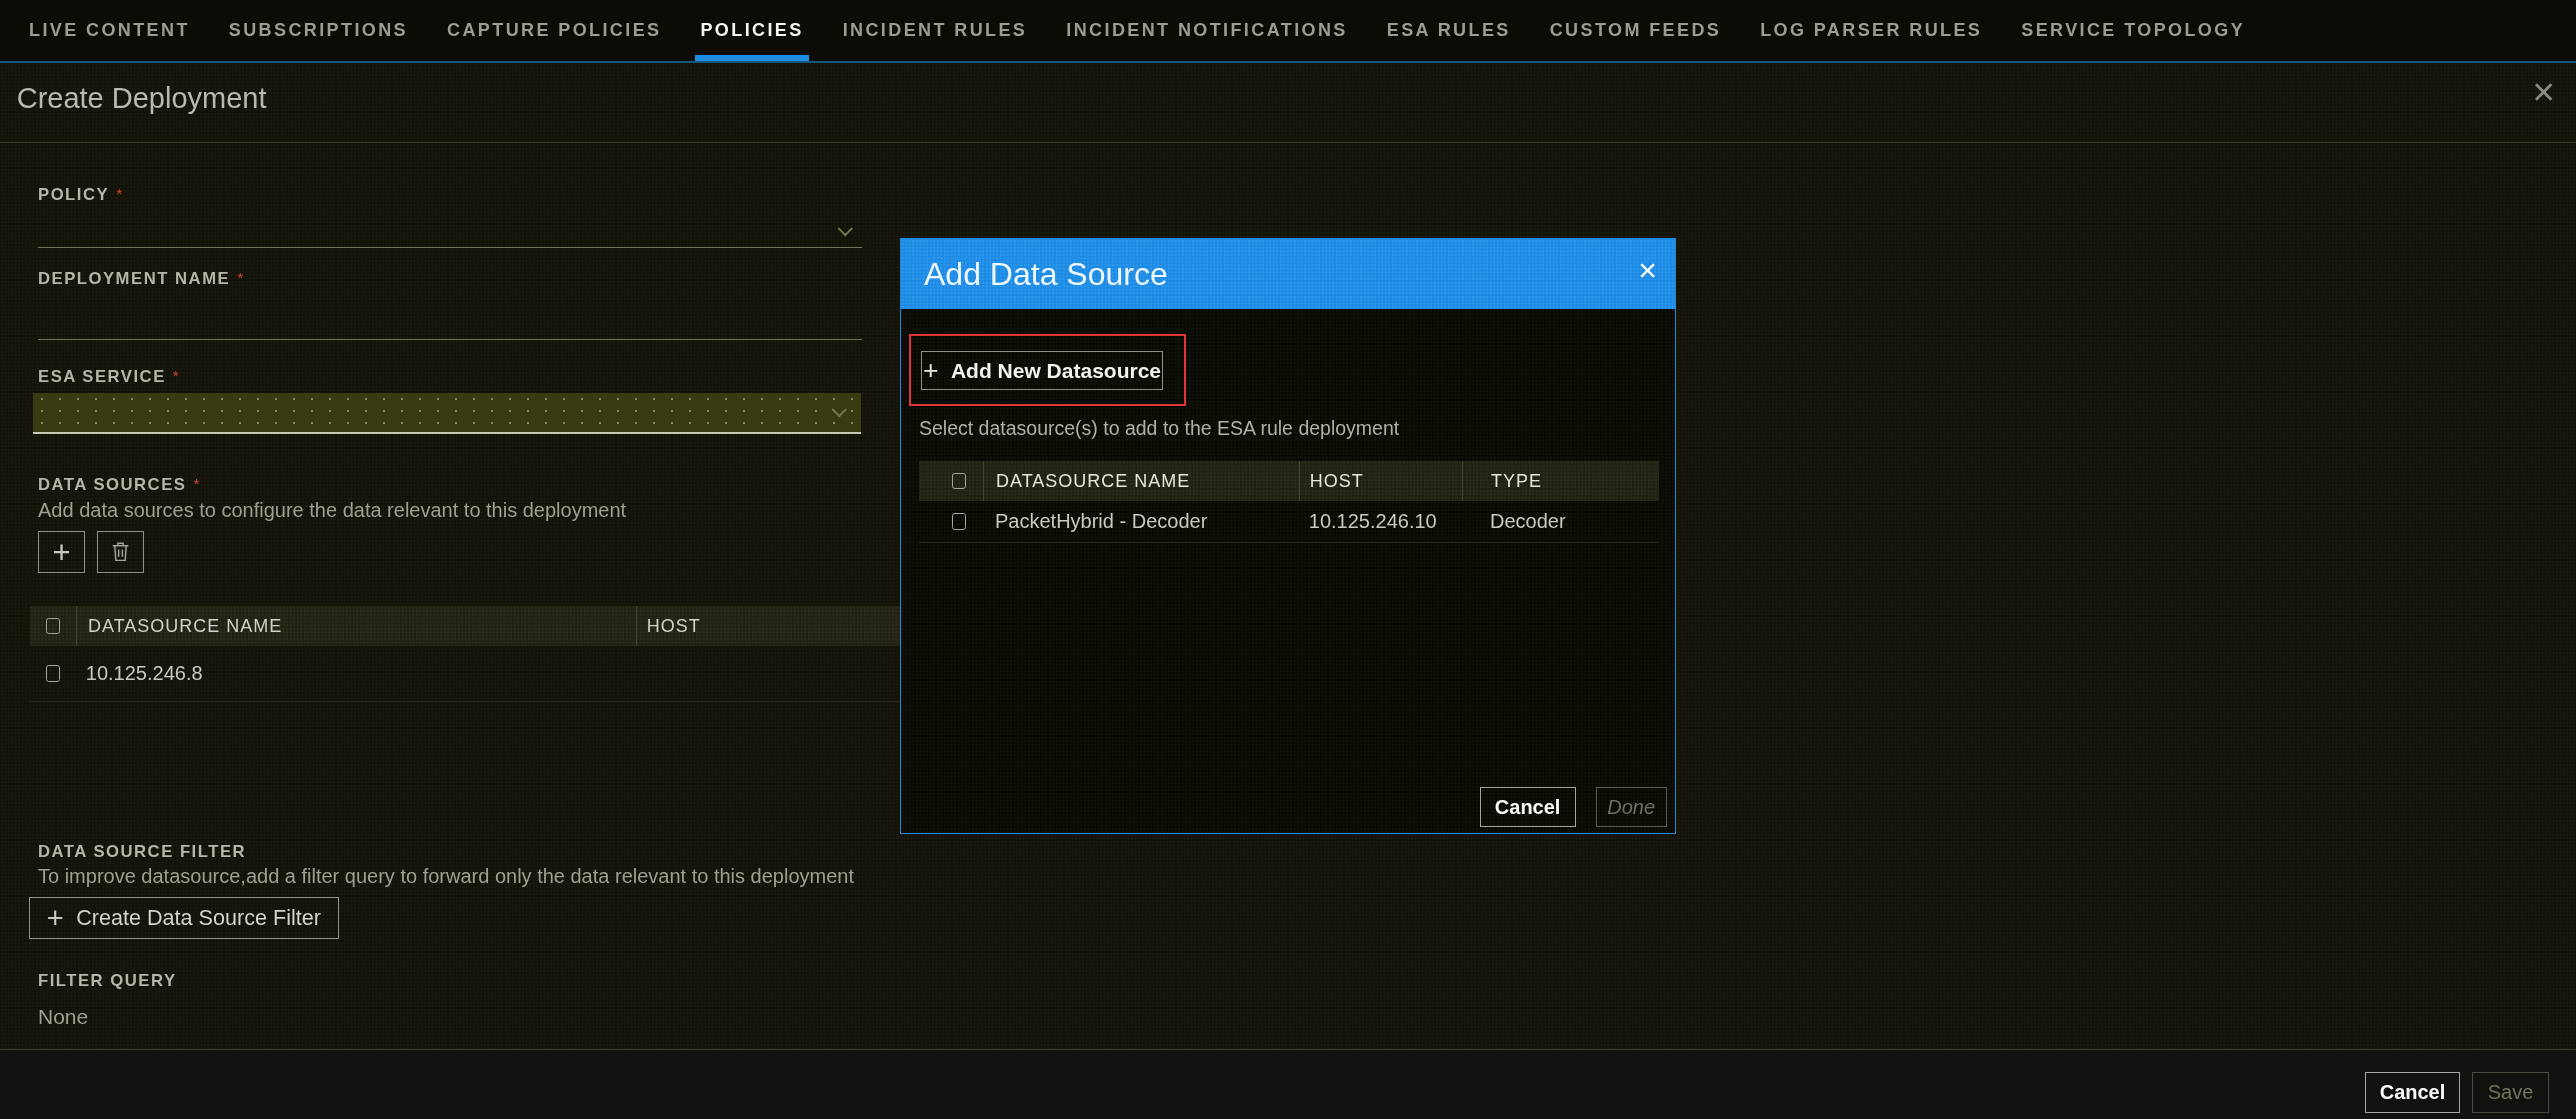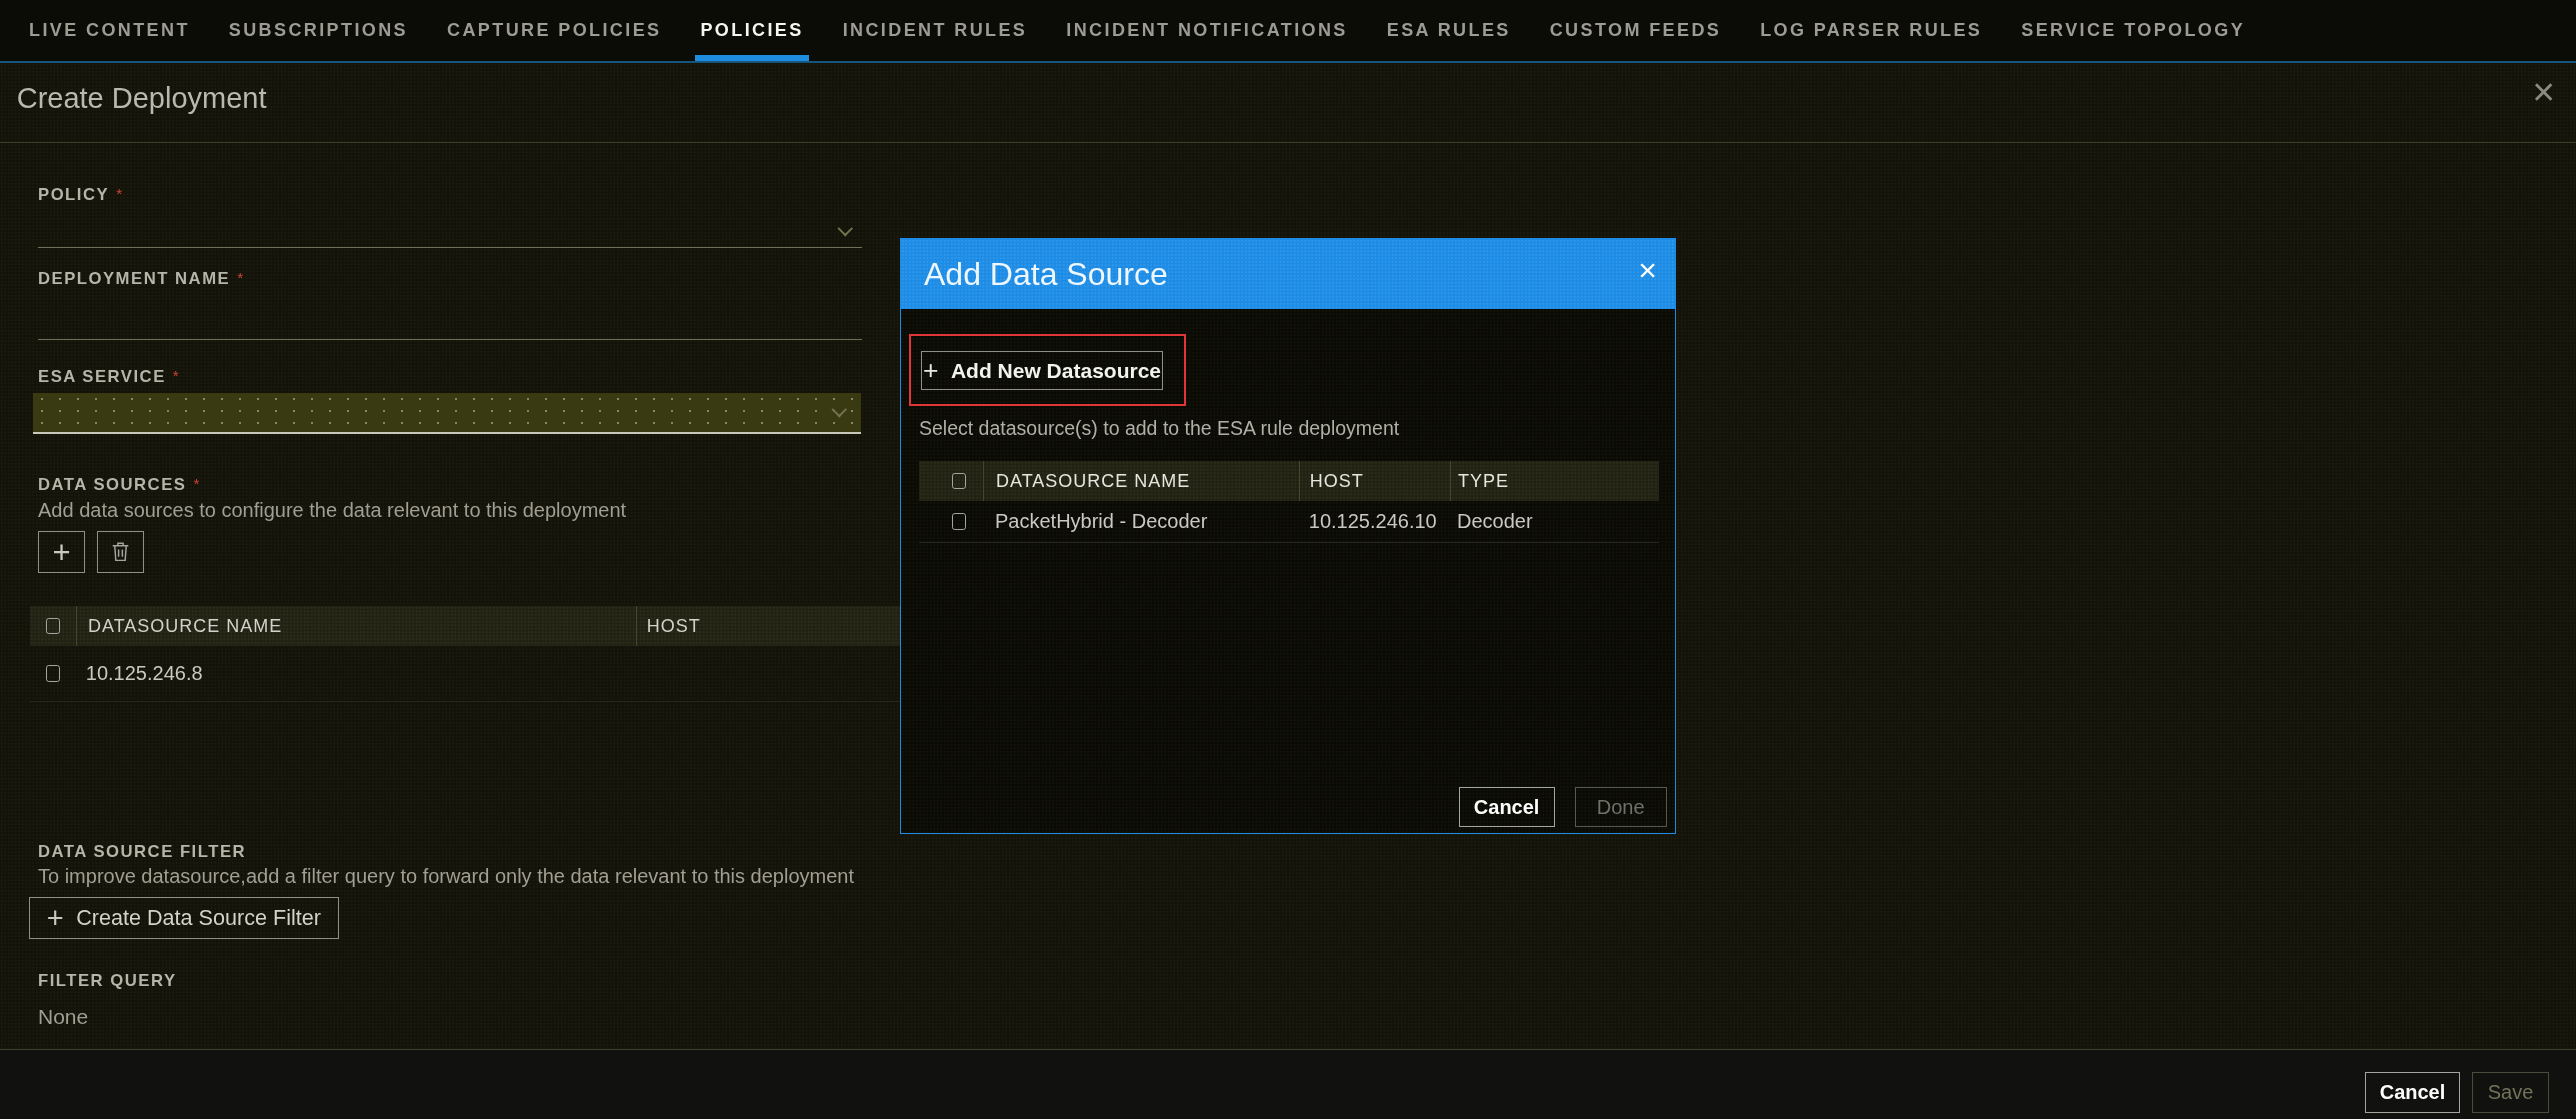--- a/index.html
+++ b/index.html
@@ -139,28 +139,28 @@
     font-size:21px; font-weight:700; color:#f2f2ee; cursor:pointer;
   }
   .addnew-btn .plus-glyph { font-size:26.5px; color:#e8e8e2; }
 
   .modal-desc { position:absolute; left:18px; top:178px; font-size:19.5px; color:#b0b0a6; }
 
   .modal-table { position:absolute; left:18px; top:222px; width:740px; }
   .modal-table .col-check { width:64px; padding-left:33px; }
   .modal-table .col-name  { width:316px; padding-left:12px; }
   .modal-table .col-host  { width:151px; padding-left:9.8px; }
-  .modal-table .col-type  { flex:1; padding-left:7px; }
+  .modal-table .col-type  { flex:1; padding-left:28px;margin-left:12px; }
   .modal-table .hcell.col-name, .modal-table .hcell.col-host, .modal-table .hcell.col-type { border-left:0.7px solid #45452c; }
   .modal-table .hcell { color:#e6e6de; }
   .modal-table .tbl-row { height:42px; }
 
   .modal-footer-buttons { position:absolute; right:8.4px; top:548px; display:flex; gap:20px; }
   .m-cancel { width:96px; height:40px; }
-  .m-done { width:92px; height:40px; border-color:#565a4e; color:#6e7165; }
+  .m-done { width:71px; height:40px; border-color:#565a4e; color:#6e7165;font-style:italic; }
 </style>
 </head>
 <body>
 
 <div class="screen">
 
   <nav class="topnav">
     <div class="nav-item">LIVE CONTENT</div>
     <div class="nav-item">SUBSCRIPTIONS</div>
     <div class="nav-item">CAPTURE POLICIES</div>

